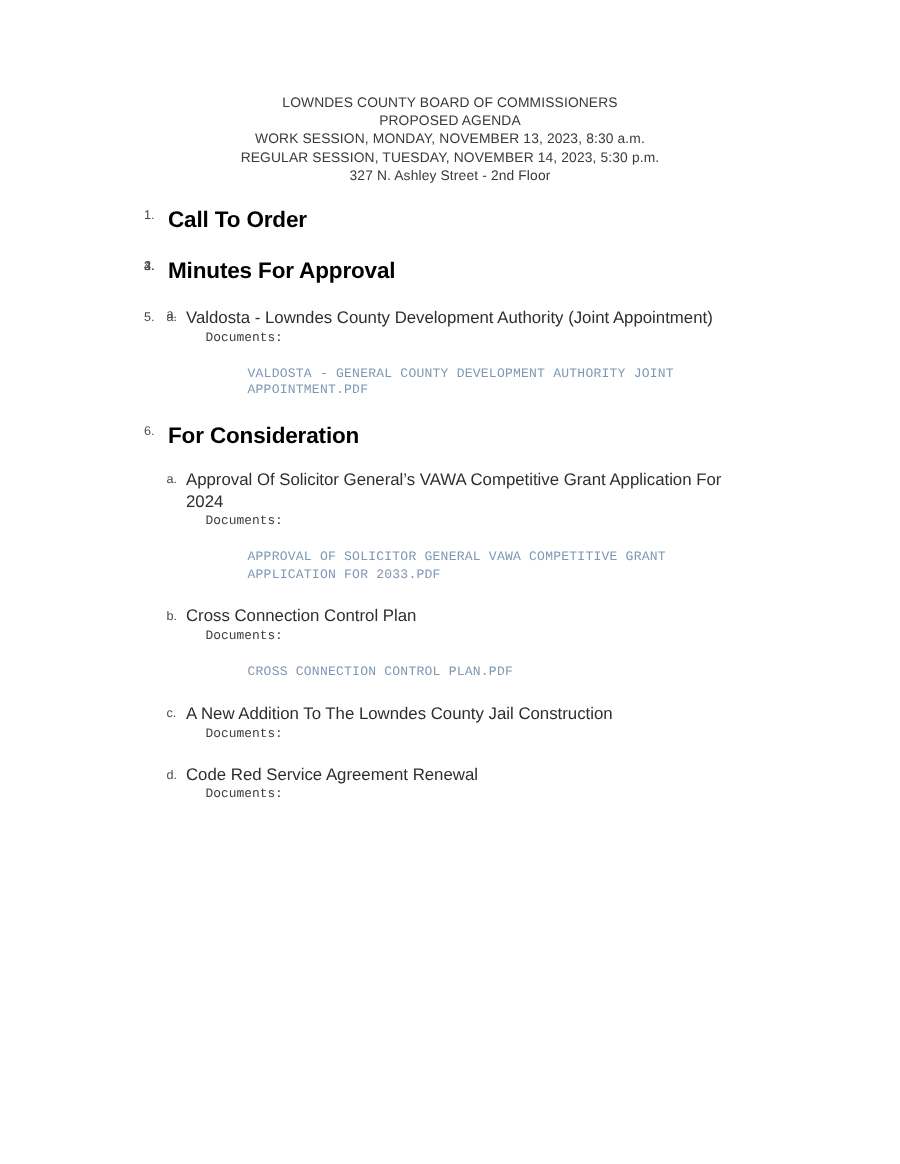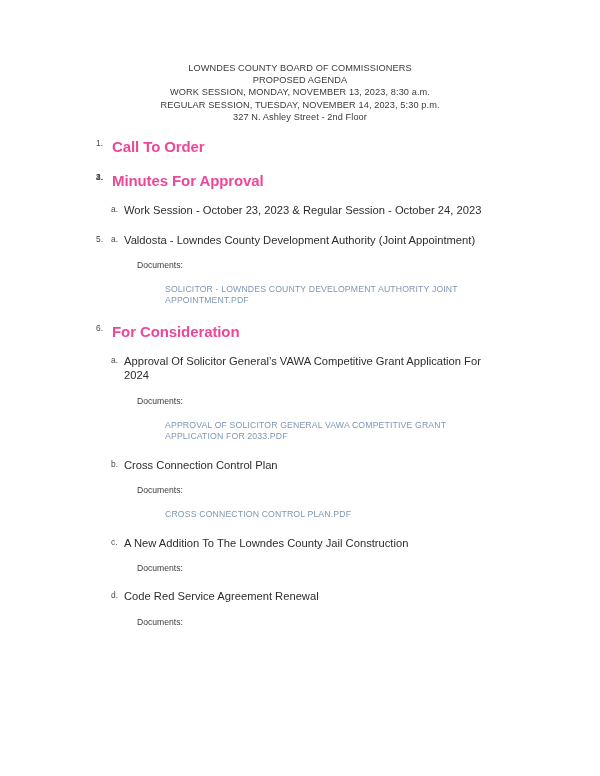--- a/index.html
+++ b/index.html
@@ -58,21 +58,21 @@
     text-align: left;
     font-size: 8.4px;
     color: #4a4a4a;
     line-height: 10px;
   }
 
   .item-title {
     font-size: 15px;
     font-weight: bold;
     line-height: 19px;
-    color: #ec4899;
+    color: #000000;
     letter-spacing: -0.1px;
   }
 
   
   .subitems {
     margin: 0;
     padding: 0;
     list-style: none;
   }
   .subitem {
@@ -90,22 +90,22 @@
   }
   .subitem-text {
     font-size: 11.2px;
     line-height: 14.5px;
     color: #2e2e2e;
     max-width: 378px;
   }
 
   
   .documents {
-    margin-top: 13px;
     padding-left: 13px;
+    font-family: Liberation Mono, monospace;
   }
   .documents-label {
     font-size: 8.6px;
     line-height: 11px;
     color: #3d3d3d;
   }
   .doc-links {
     margin: 0;
     padding: 0;
     list-style: none;
@@ -148,35 +148,34 @@
       </li>
       <li class="item">
         <span class="item-number">3.</span>
       </li>
       <li class="item">
         <span class="item-number">4.</span>
         <div class="item-title">Minutes For Approval</div>
         <ul class="subitems">
           <li class="subitem">
             <span class="subitem-letter">a.</span>
-            <div class="subitem-text">Work Session - October 23, 2023 &amp; Regular Session - October 24, 2023</div>
           </li>
         </ul>
       </li>
       <li class="item">
         <span class="item-number">5.</span>
         <ul class="subitems">
           <li class="subitem">
             <span class="subitem-letter">a.</span>
             <div class="subitem-text">Valdosta - Lowndes County Development Authority (Joint Appointment)</div>
             <div class="documents">
               <div class="documents-label">Documents:</div>
               <ul class="doc-links">
                 <li>
-                  <a class="doc-link" href="#">SOLICITOR - LOWNDES COUNTY DEVELOPMENT AUTHORITY JOINT APPOINTMENT.PDF</a>
+                  <a class="doc-link" href="#">VALDOSTA - GENERAL COUNTY DEVELOPMENT AUTHORITY JOINT APPOINTMENT.PDF</a>
                 </li>
               </ul>
             </div>
           </li>
         </ul>
       </li>
       <li class="item">
         <span class="item-number">6.</span>
         <div class="item-title">For Consideration</div>
         <ul class="subitems">

